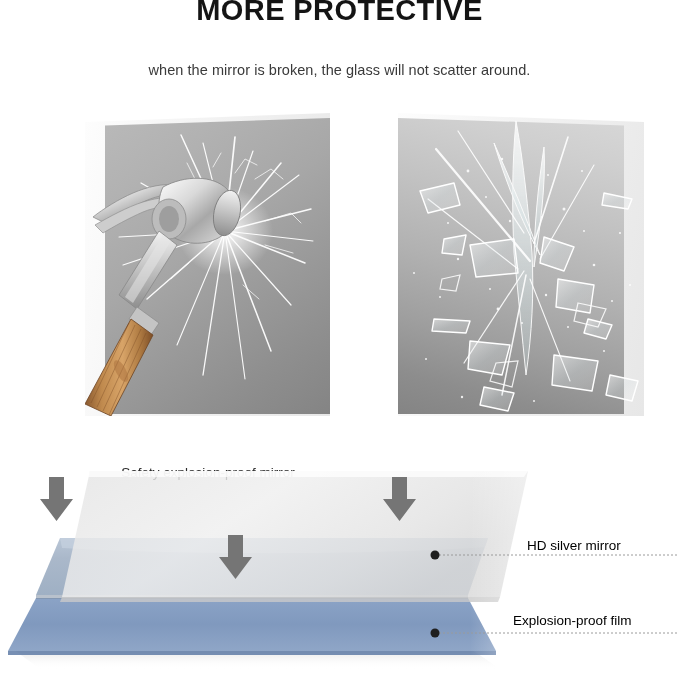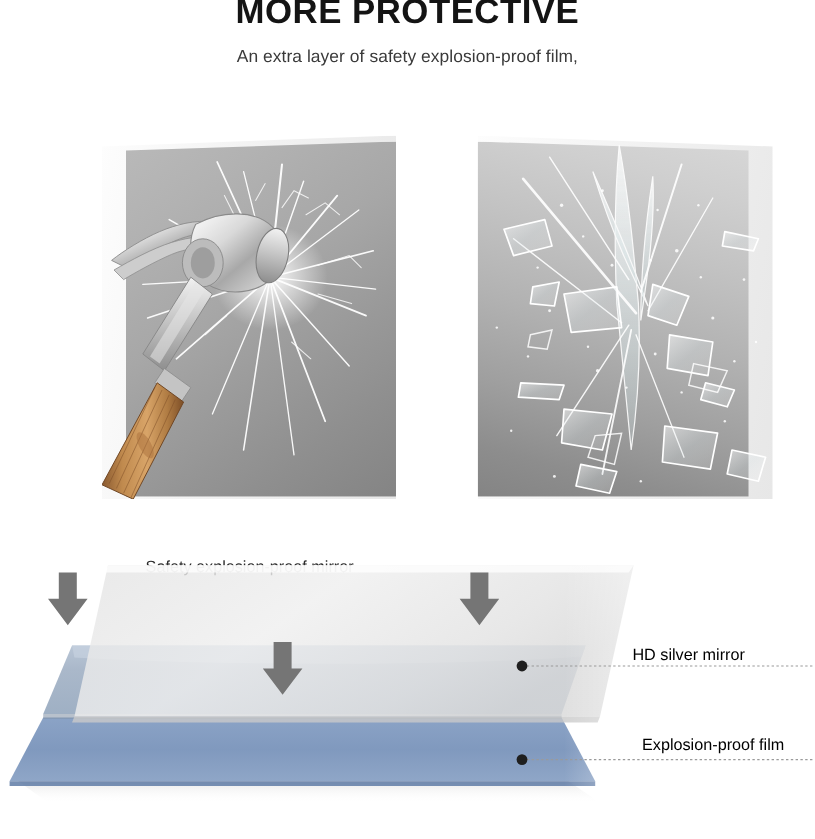--- a/index.html
+++ b/index.html
@@ -76,29 +76,29 @@
   
   .diagram{position:absolute;left:0;top:455px;width:679px;height:244px;}
   .diagram svg{display:block;width:679px;height:244px;}
 
   .leader-label{
     position:absolute;
     font-size:13.5px;color:#000000;
     white-space:nowrap;
   }
   .lab-hd{left:527px;top:538px;}
-  .lab-film{left:535px;top:613px;}
+  .lab-film{left:513px;top:613px;}
 </style>
 </head>
 <body>
 
 <div class="page">
 
   <div class="title">MORE PROTECTIVE</div>
-  <div class="sub sub-1">An extra layer of safety explosion-proof film,</div>
+  <div class="sub sub-2">when the mirror is broken, the glass will not scatter around.</div>
 
   <div class="photo photo-left">
     <div class="mat mat-left"></div>
     <div class="surface surface-left"></div>
     <div class="art">
       <svg viewBox="0 0 245 303" preserveAspectRatio="none">
         <defs>
           <linearGradient id="mg" x1="0" y1="0" x2="1" y2="1">
             <stop offset="0" stop-color="#fdfdfd"></stop>
               <stop offset=".35" stop-color="#d9d9d9"></stop>

